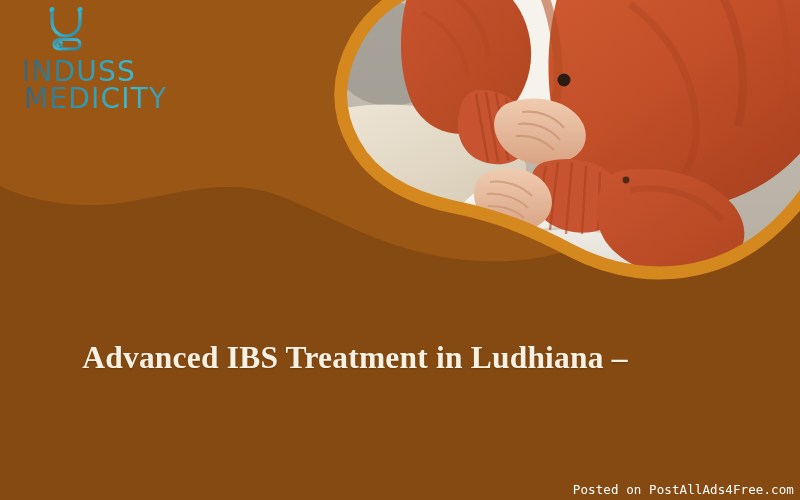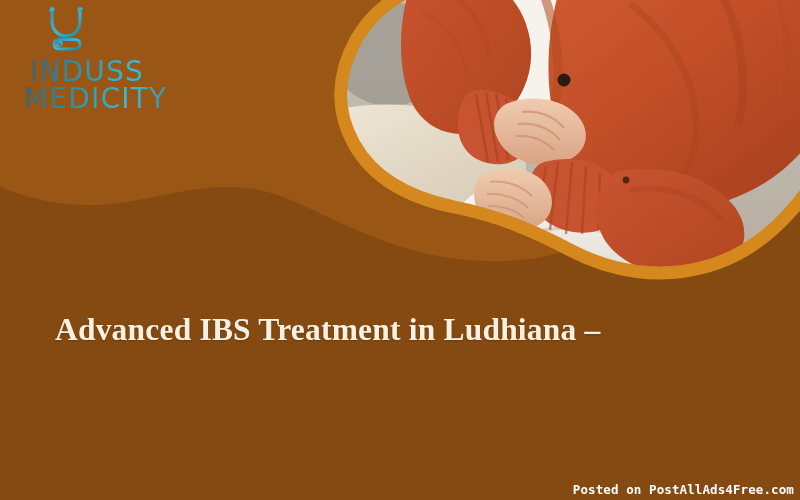--- a/index.html
+++ b/index.html
@@ -53,57 +53,58 @@
     font-family: "DejaVu Sans", sans-serif;
     font-weight: 400;
     font-size: 28px;
     letter-spacing: 1.2px;
     background: linear-gradient(100deg, #3f5f72 0%, #2f8fa8 28%, #36bcd8 62%, #4a6d80 100%);
     -webkit-background-clip: text;
     background-clip: text;
     color: transparent;
     -webkit-text-fill-color: transparent;
   }
-  .logo-line.l1 { margin-left: 16px; }
+  .logo-line.l1 { margin-left: 8px; }
   .logo-line.l2 { margin-left: 10px; }
 
   
   .photo-wrap {
     position: absolute;
     left: 330px;
     top: -6px;
     width: 478px;
     height: 300px;
   }
   .photo-svg { display: block; width: 478px; height: 300px; }
 
   
   .headline {
     position: absolute;
     left: 55px;
-    top: 308px;
+    top: 336px;
     width: 600px;
     font-family: "Liberation Serif", "DejaVu Serif", serif;
     font-weight: 700;
     font-size: 31.5px;
     line-height: 1.42;
     color: #f7f1e4;
     letter-spacing: 0.2px;
     text-shadow: 0 1px 2px rgba(0,0,0,0.22);
+    text-align: center;
   }
   .headline .hl-line { display: block; white-space: nowrap; }
 
   
   .watermark {
     position: absolute;
     right: 6px;
     bottom: 3px;
     font-family: "DejaVu Sans Mono", "Liberation Mono", monospace;
     font-size: 12.5px;
-    font-weight: 700;
+    font-weight: 400;
     color: #ffffff;
     letter-spacing: 0.1px;
     white-space: nowrap;
   }
 </style>
 </head>
 <body>
 
 <div id="banner">
 

